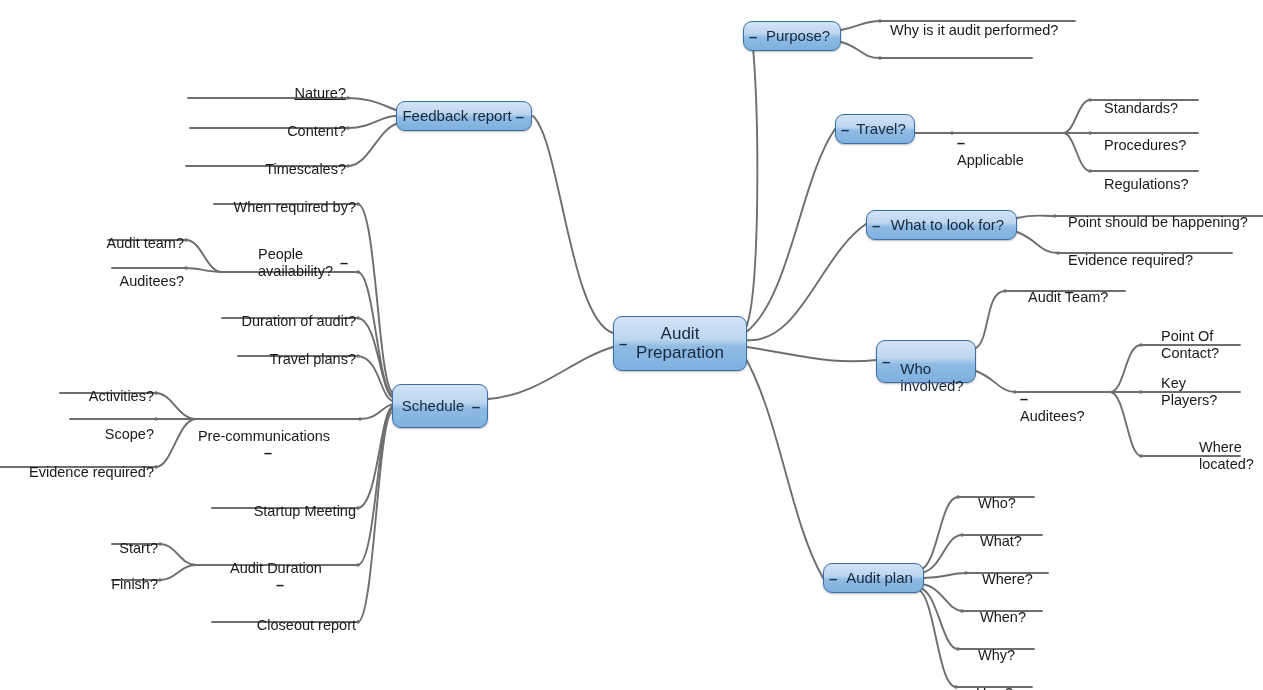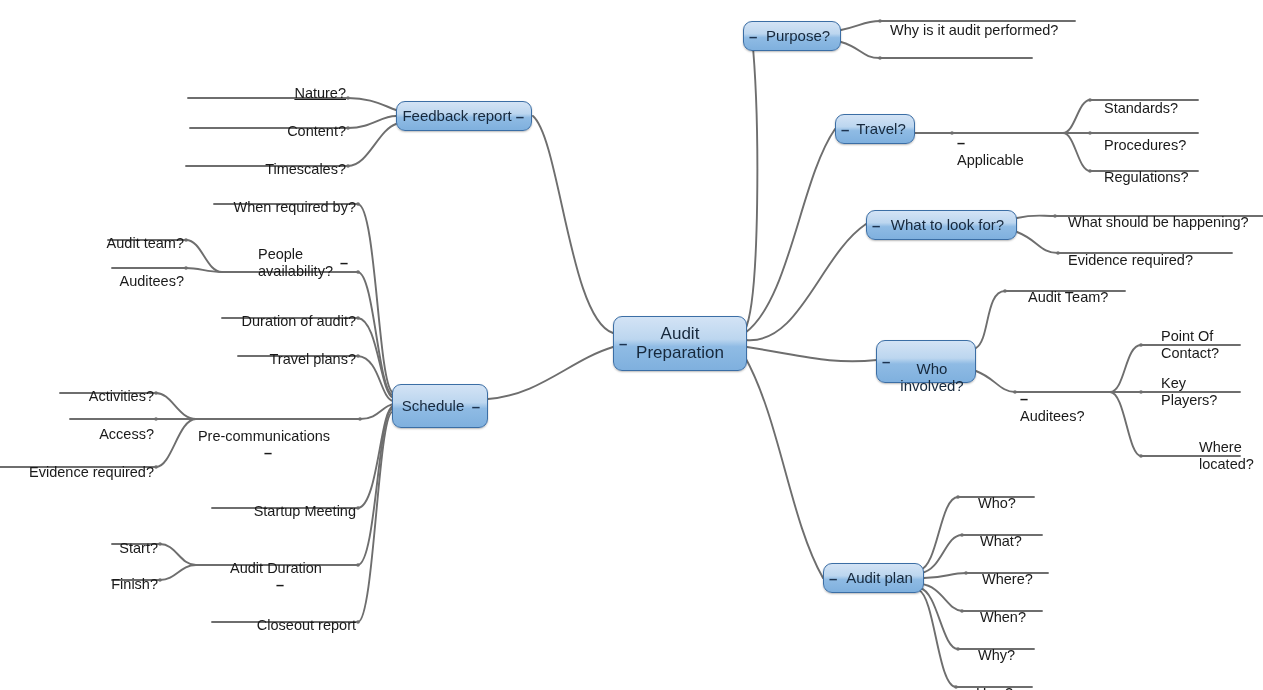--- a/index.html
+++ b/index.html
@@ -186,21 +186,21 @@
     <span style="padding-left:12px;">Travel?</span>
   </div>
 
   <div class="boxnode" style="left:866px;top:210px;width:151px;height:30px;">
     <span class="minus l">–</span>
     <span style="padding-left:12px;">What to look for?</span>
   </div>
 
   <div class="boxnode" style="left:876px;top:340px;width:100px;height:43px;">
     <span class="minus l">–</span>
-    <span style="padding-left:12px;text-align:center;margin-top:32px;">Who
+    <span style="padding-left:12px;text-align:left;margin-top:32px;">Who
 involved?</span>
   </div>
 
   <div class="boxnode" style="left:823px;top:563px;width:101px;height:30px;">
     <span class="minus l">–</span>
     <span style="padding-left:12px;">Audit plan</span>
   </div>
 
   <div class="plainnode r" style="left:890px;top:5px;">
     <span>Why is it audit performed?</span>
@@ -209,26 +209,26 @@
   <div class="plainnode r" style="left:957px;top:118px;">
     <span class="minus">–</span>
     <span>Applicable</span>
   </div>
   <div class="plainnode r" style="left:1104px;top:83px;">
     <span>Standards?</span>
   </div>
   <div class="plainnode r" style="left:1104px;top:120px;">
     <span>Procedures?</span>
   </div>
-  <div class="plainnode r" style="left:1104px;top:152px;text-align:right;">
+  <div class="plainnode r" style="left:1104px;top:159px;text-align:right;">
     <span>Regulations?</span>
   </div>
 
   <div class="plainnode r" style="left:1068px;top:197px;">
-    <span>What should be happening?</span>
+    <span>Point should be happening?</span>
   </div>
   <div class="plainnode r" style="left:1068px;top:235px;">
     <span>Evidence required?</span>
   </div>
 
   <div class="plainnode r" style="left:1028px;top:272px;">
     <span>Audit Team?</span>
   </div>
   <div class="plainnode r" style="left:1020px;top:374px;">
     <span class="minus">–</span>
@@ -312,21 +312,21 @@
   </div>
 
   <div class="plainnode l" style="left:183px;top:411px;width:162px;text-align:center;">
     <span>Pre-communications</span>
     <span class="minus" style="padding-left:8px;">–</span>
   </div>
   <div class="plainnode l" style="left:0px;top:371px;width:154px;">
     <span>Activities?</span>
   </div>
   <div class="plainnode l" style="left:0px;top:409px;width:154px;">
-    <span>Access?</span>
+    <span>Scope?</span>
   </div>
   <div class="plainnode l" style="left:0px;top:447px;width:154px;">
     <span>Evidence required?</span>
   </div>
 
   <div class="plainnode l" style="left:212px;top:486px;width:144px;">
     <span>Startup Meeting</span>
   </div>
 
   <div class="plainnode l" style="left:196px;top:543px;width:160px;text-align:center;">

